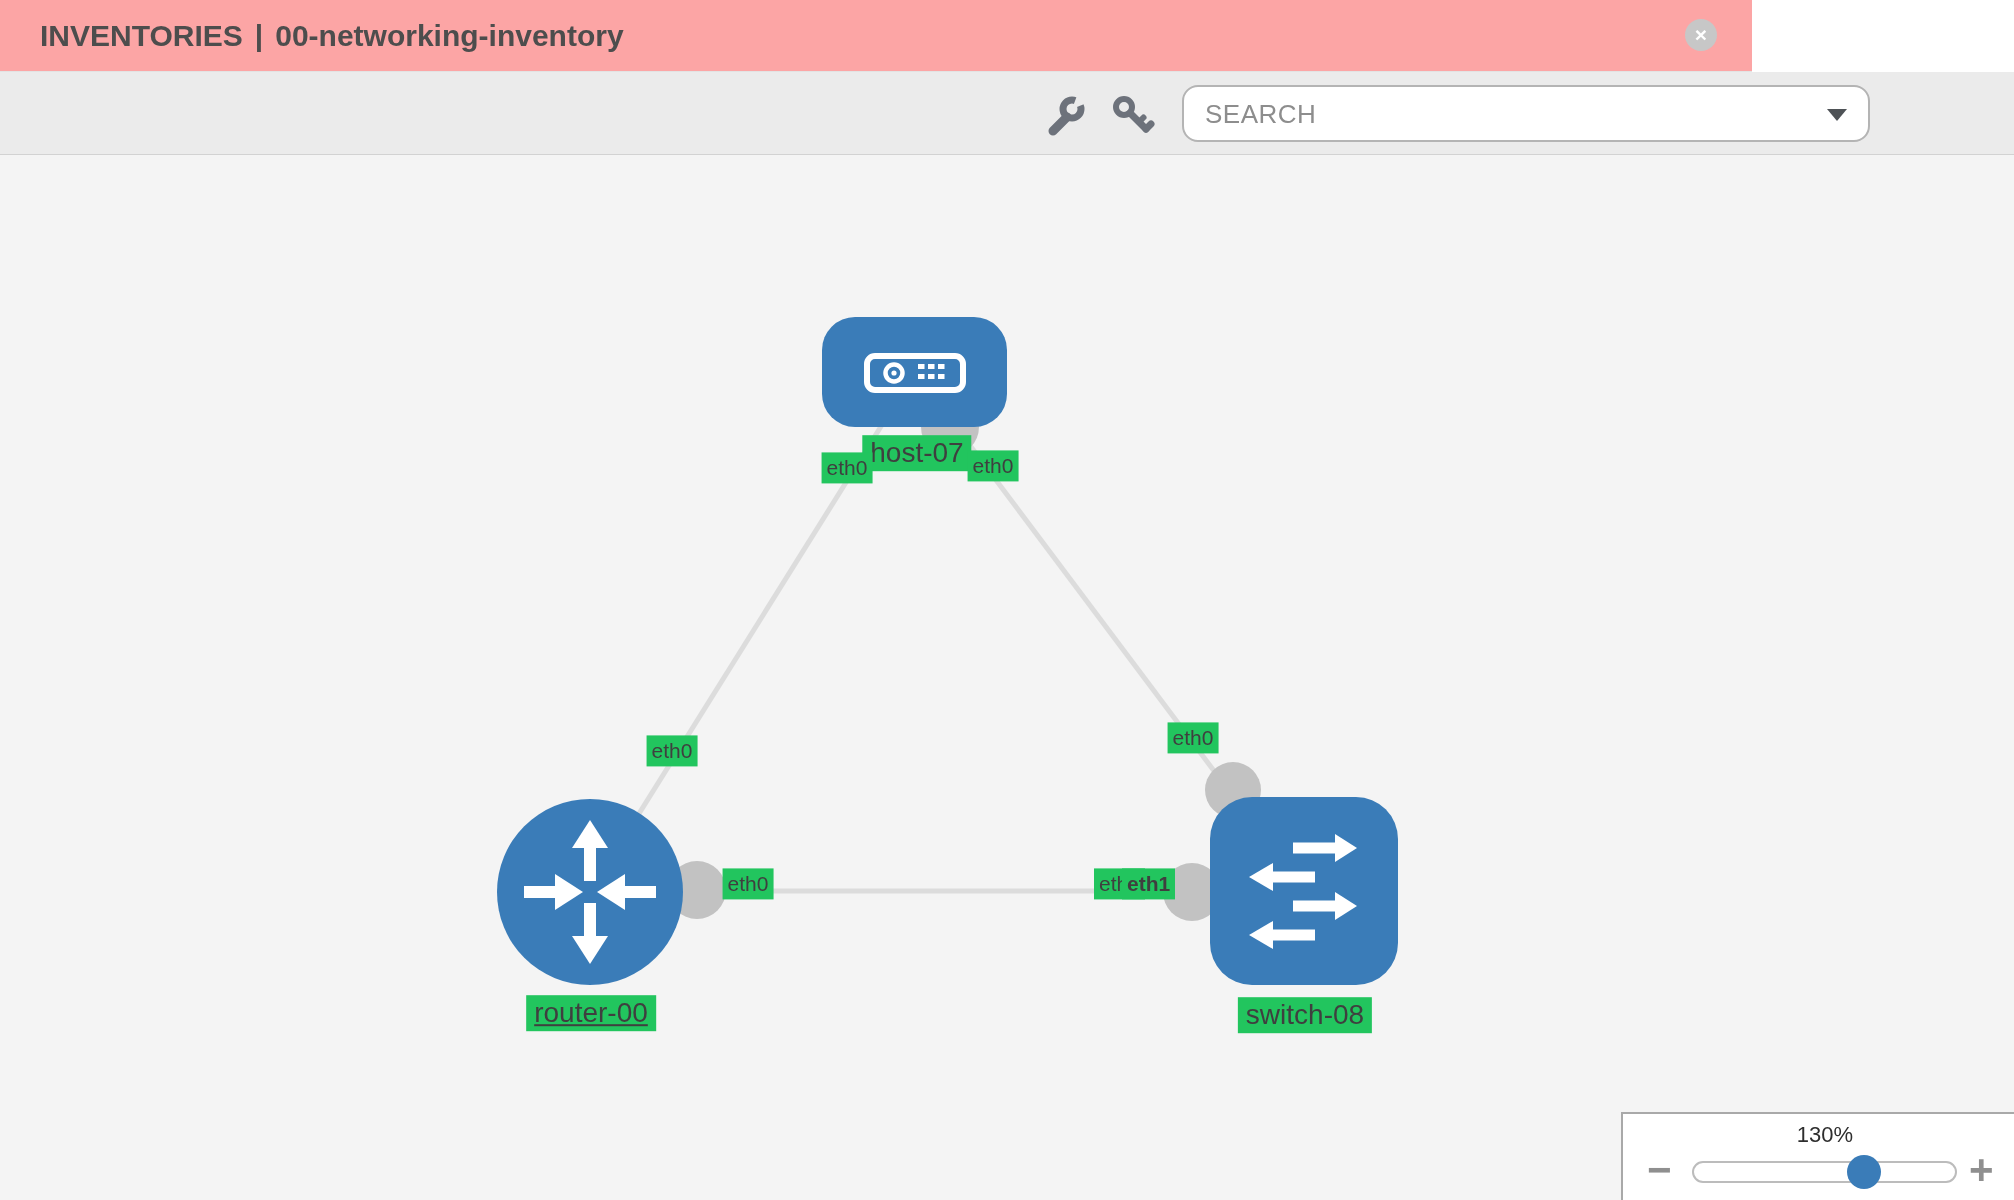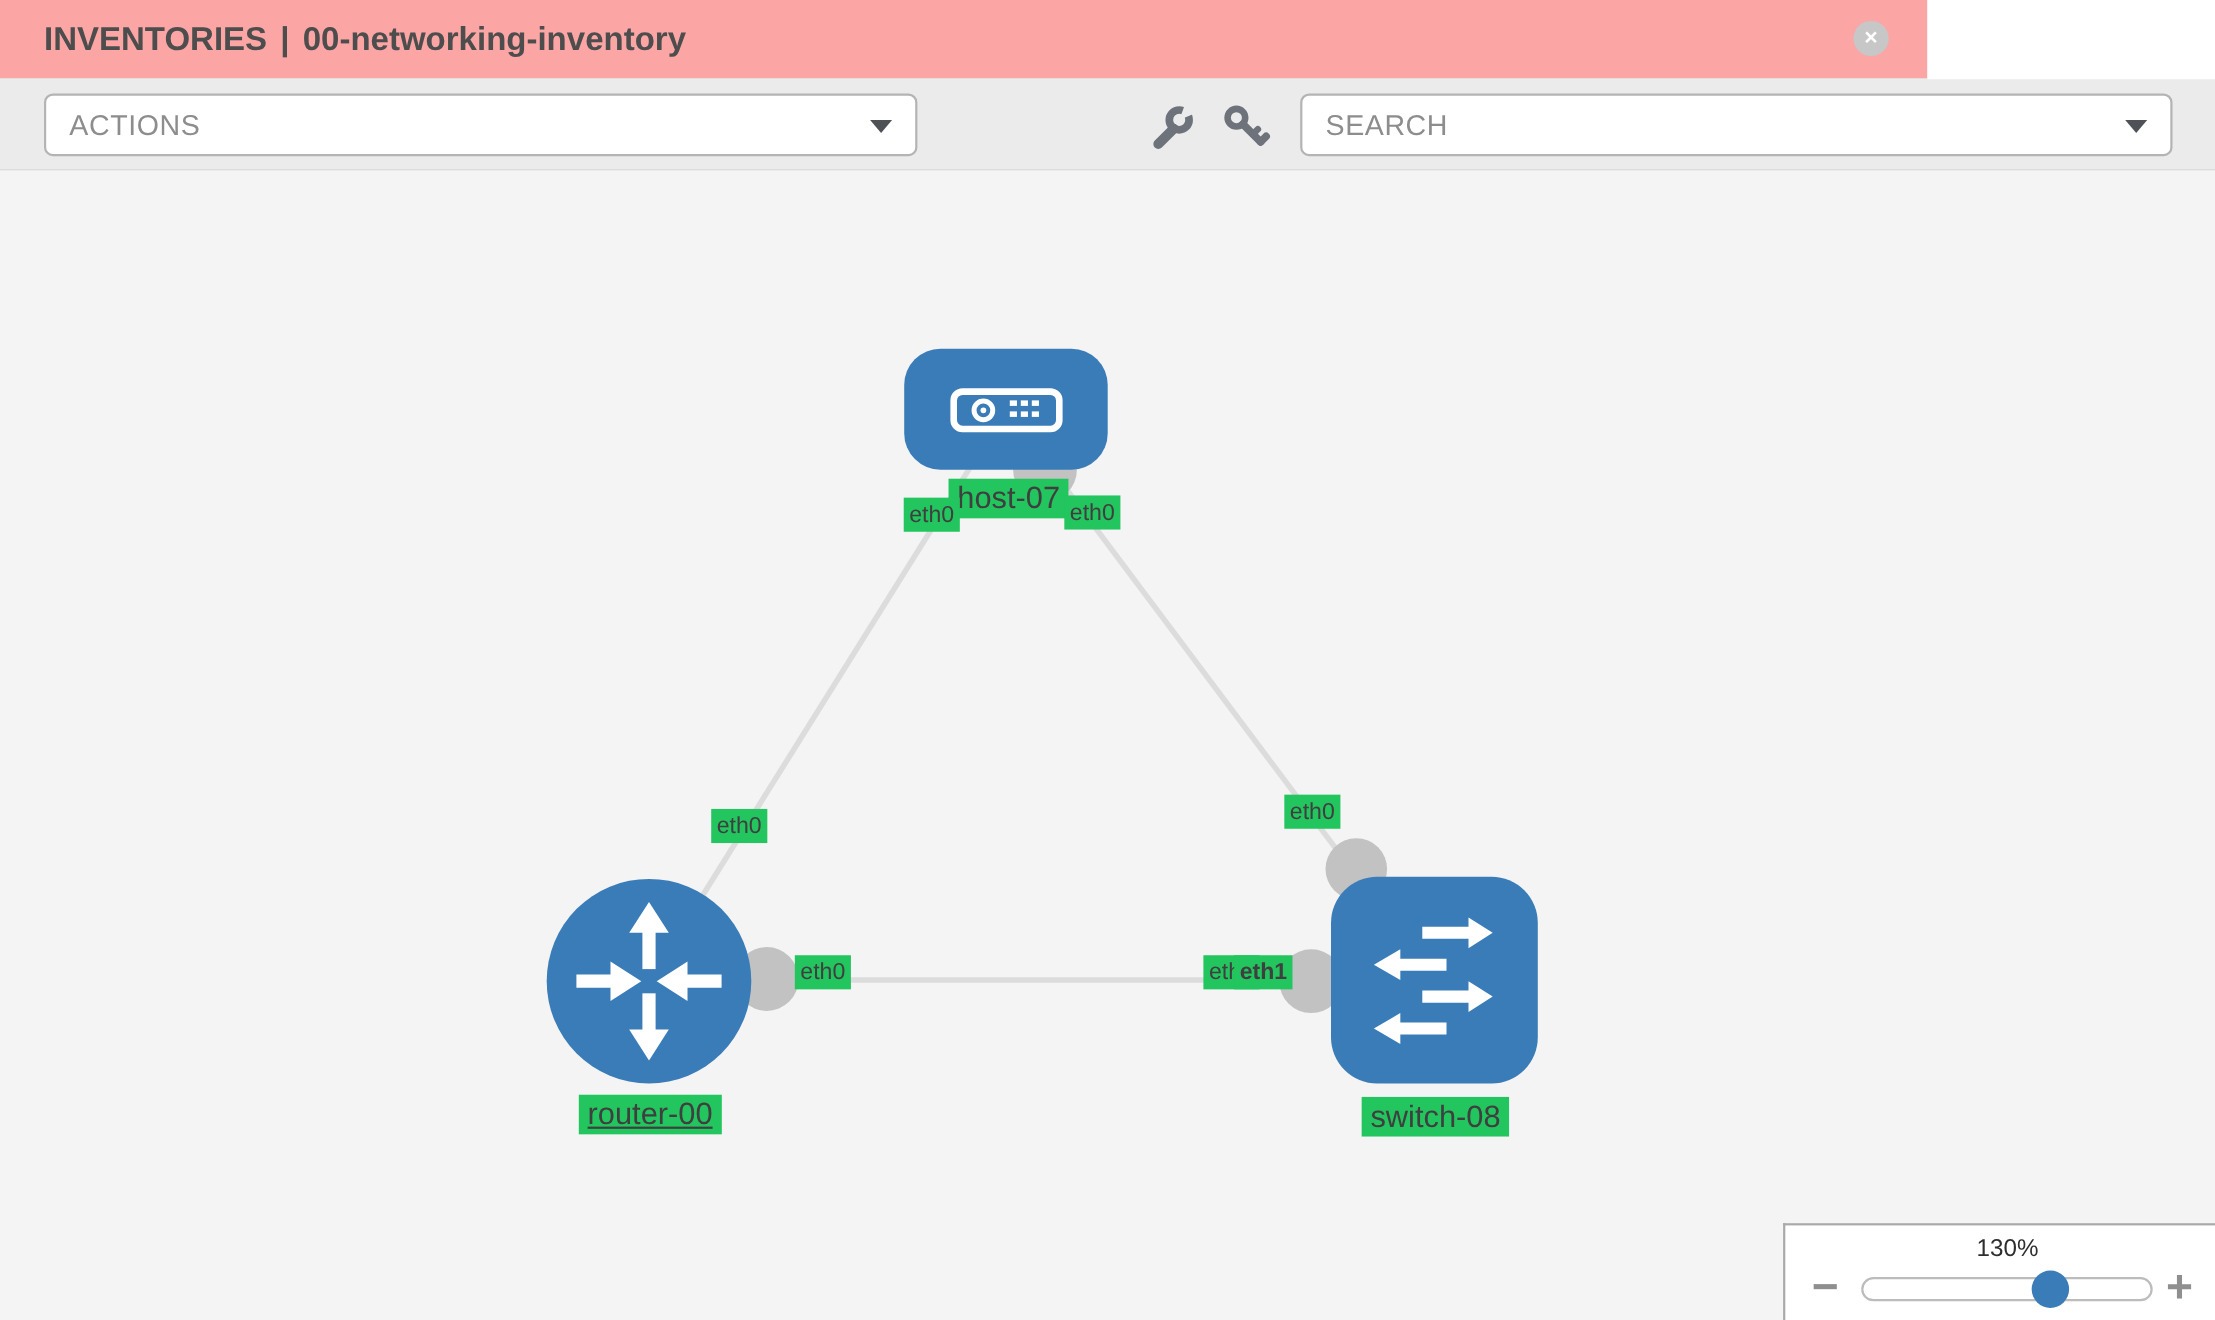--- a/index.html
+++ b/index.html
@@ -16,21 +16,21 @@
   .close-btn { position:absolute; right:35px; top:19px; width:32px; height:32px;
                border:none; padding:0; border-radius:50%; background:#c7c7c7;
                color:#ffffff; font-size:21px; font-weight:700; line-height:32px;
                text-align:center; cursor:pointer; }
   
   .toolbar { position:absolute; left:0; top:72px; width:2014px; height:82px;
              background:#ebebeb; border-bottom:1px solid #d2d2d2; }
   .dd { position:absolute; top:13px; height:57px; background:#ffffff;
         border:2px solid #b4b4b4; border-radius:8px; box-sizing:border-box; cursor:pointer; }
   .dd-actions { left:40px;  width:794px; }
-  .dd-search  { left:1182px; width:793px; }
+  .dd-search  { left:1182px; width:688px;border-radius:16px; }
   .dd-label { position:absolute; left:21px; top:50%; transform:translateY(-50%);
               font-size:26px; color:#8d8d8d; letter-spacing:0.5px; }
   .caret { position:absolute; right:21px; top:50%; margin-top:-5px; width:0; height:0;
            border-left:10px solid transparent; border-right:10px solid transparent;
            border-top:12px solid #4e5256; }
   .tool-btn { position:absolute; top:21px; width:46px; height:46px;
               background:none; border:none; padding:0; cursor:pointer; }
   .tool-wrench { left:1042px; }
   .tool-key    { left:1110px; }
   .tool-btn svg { display:block; }
@@ -63,24 +63,20 @@
 <body>
 
 <div class="app">
 
   <header class="hdr">
     <div class="title"><span>INVENTORIES</span><span class="sep">|</span><span>00-networking-inventory</span></div>
     <button class="close-btn"><span>×</span></button>
   </header>
 
   <div class="toolbar">
-    <div class="dd dd-actions">
-      <span class="dd-label">ACTIONS</span>
-      <span class="caret"></span>
-    </div>
 
     <button class="tool-btn tool-wrench">
       <svg width="46" height="46" viewBox="0 0 46 46">
         <line x1="11" y1="38" x2="25" y2="24" stroke="#6d727b" stroke-width="9" stroke-linecap="round"></line>
         <circle cx="30" cy="16" r="9" fill="none" stroke="#6d727b" stroke-width="7"></circle>
         <polygon points="30,16 36,0 47,9" fill="#ebebeb"></polygon>
       </svg>
     </button>
 
     <button class="tool-btn tool-key">

